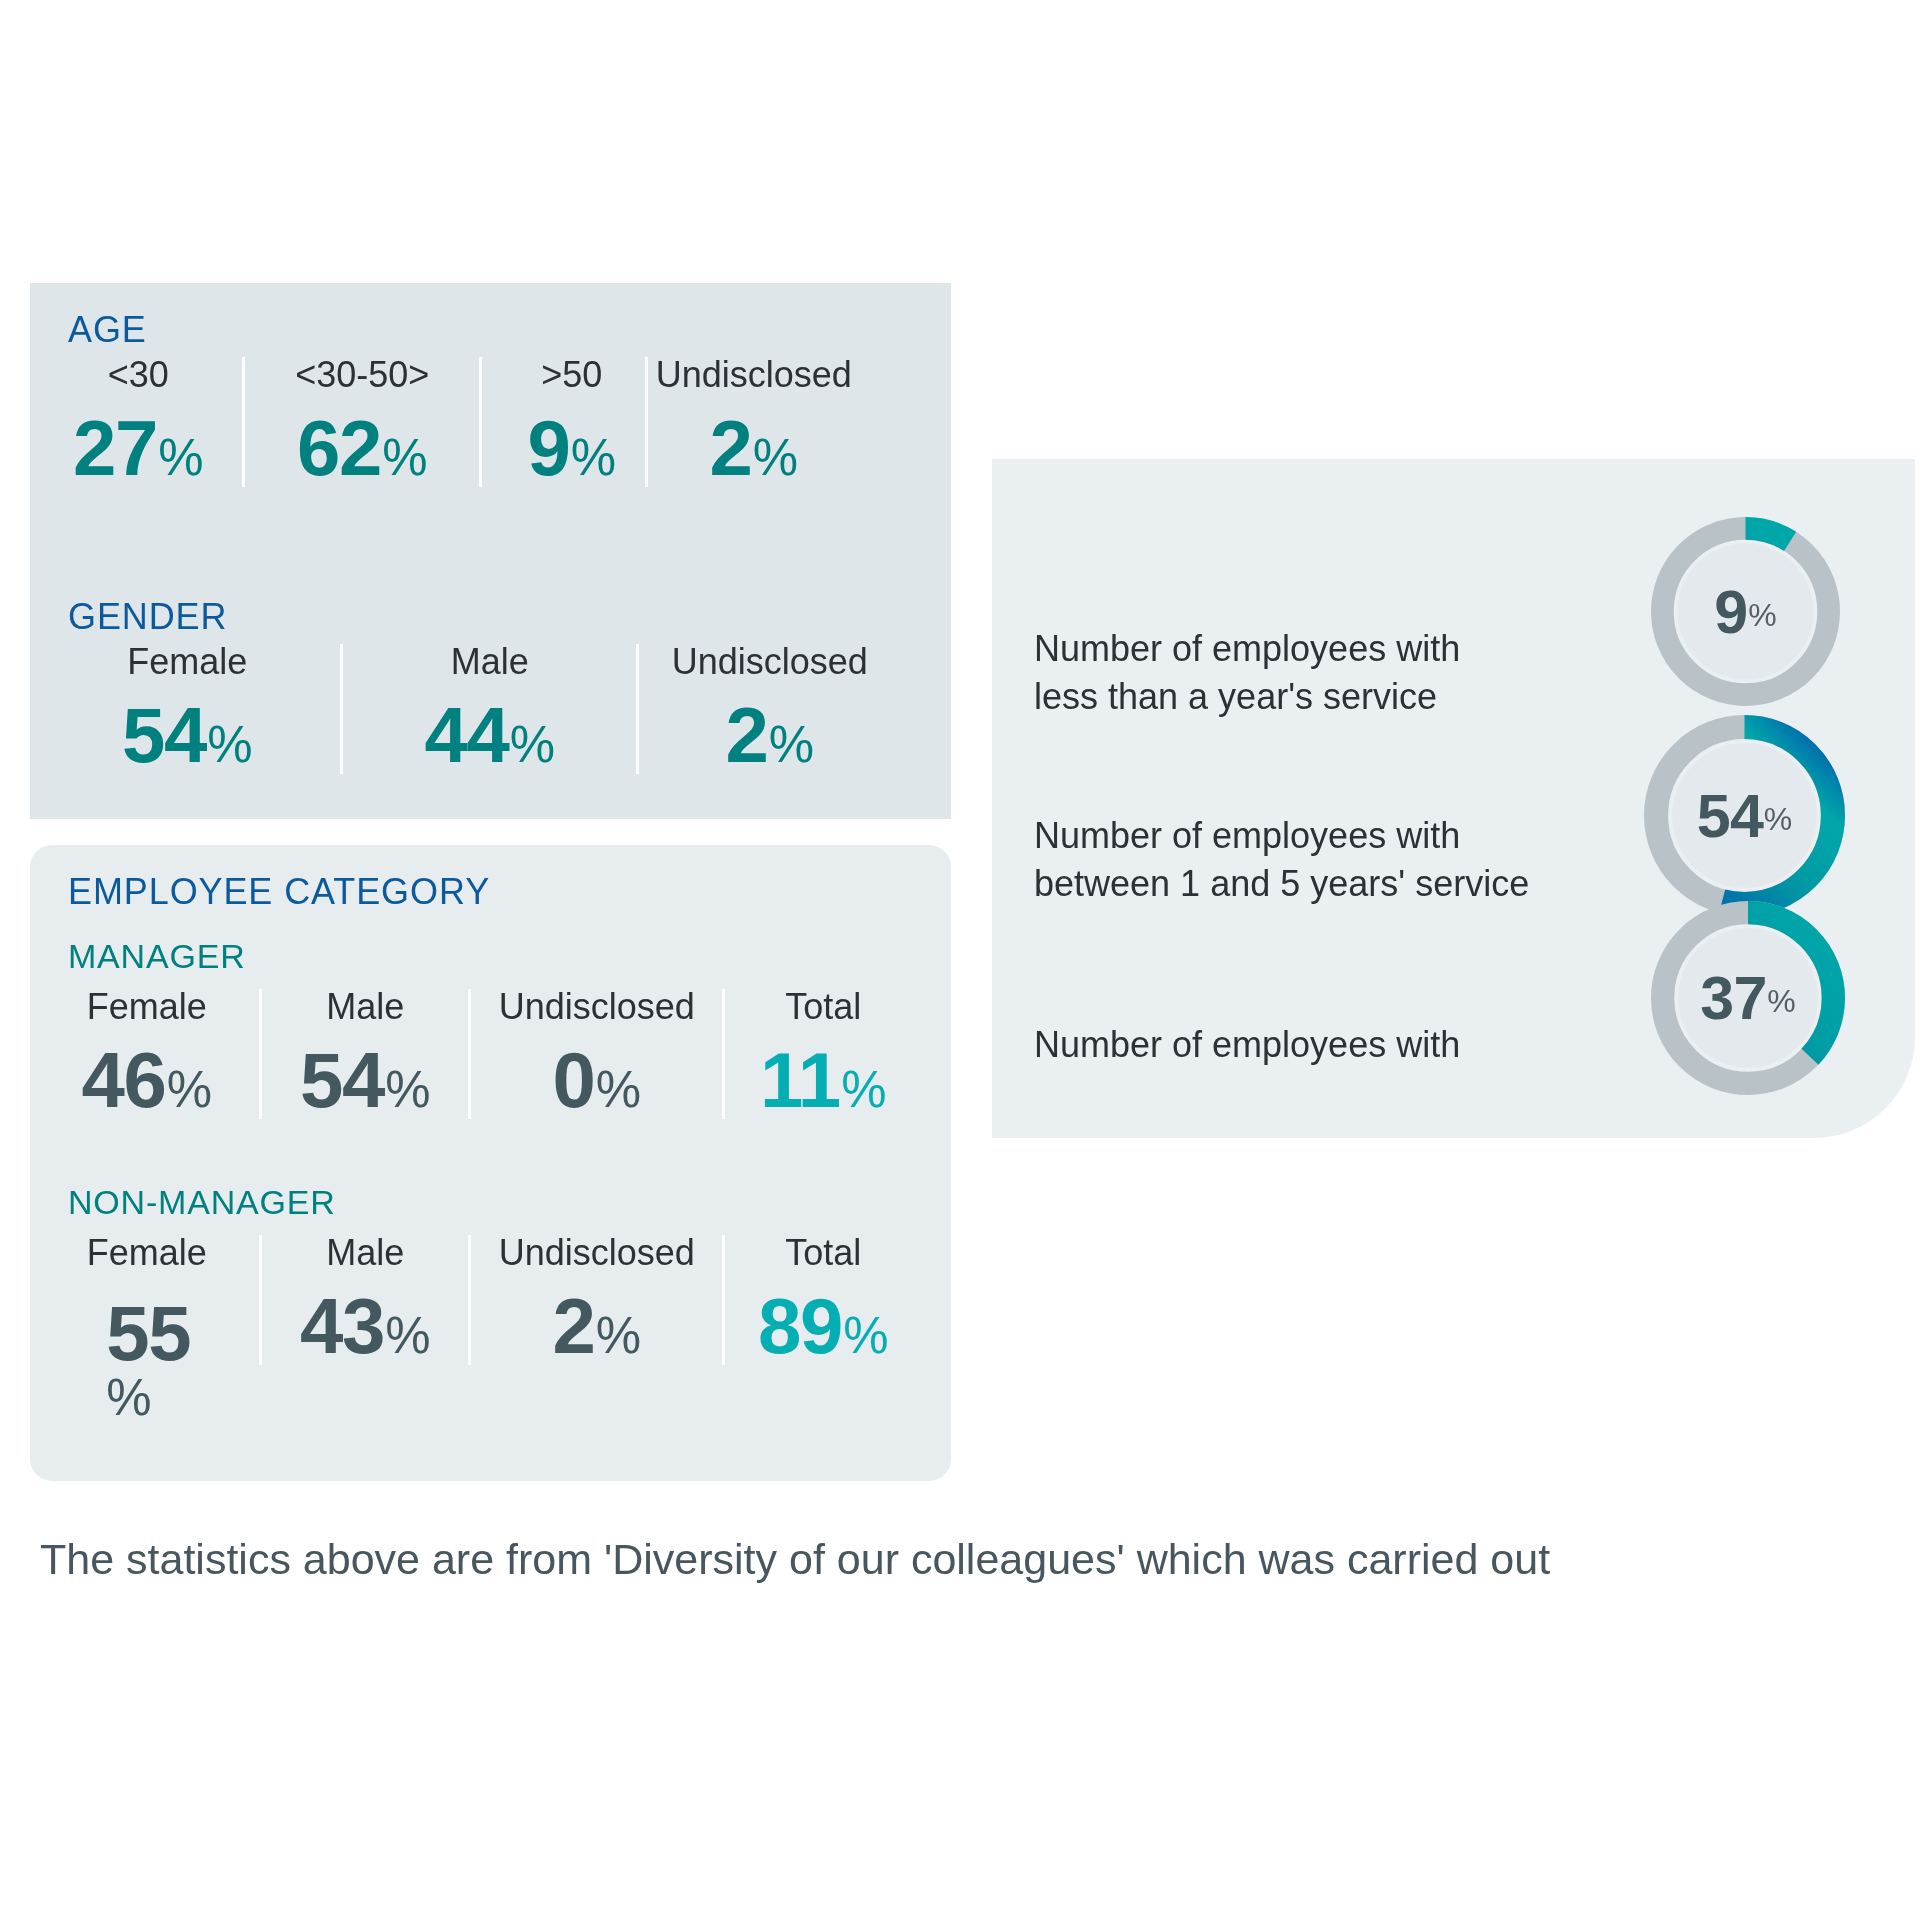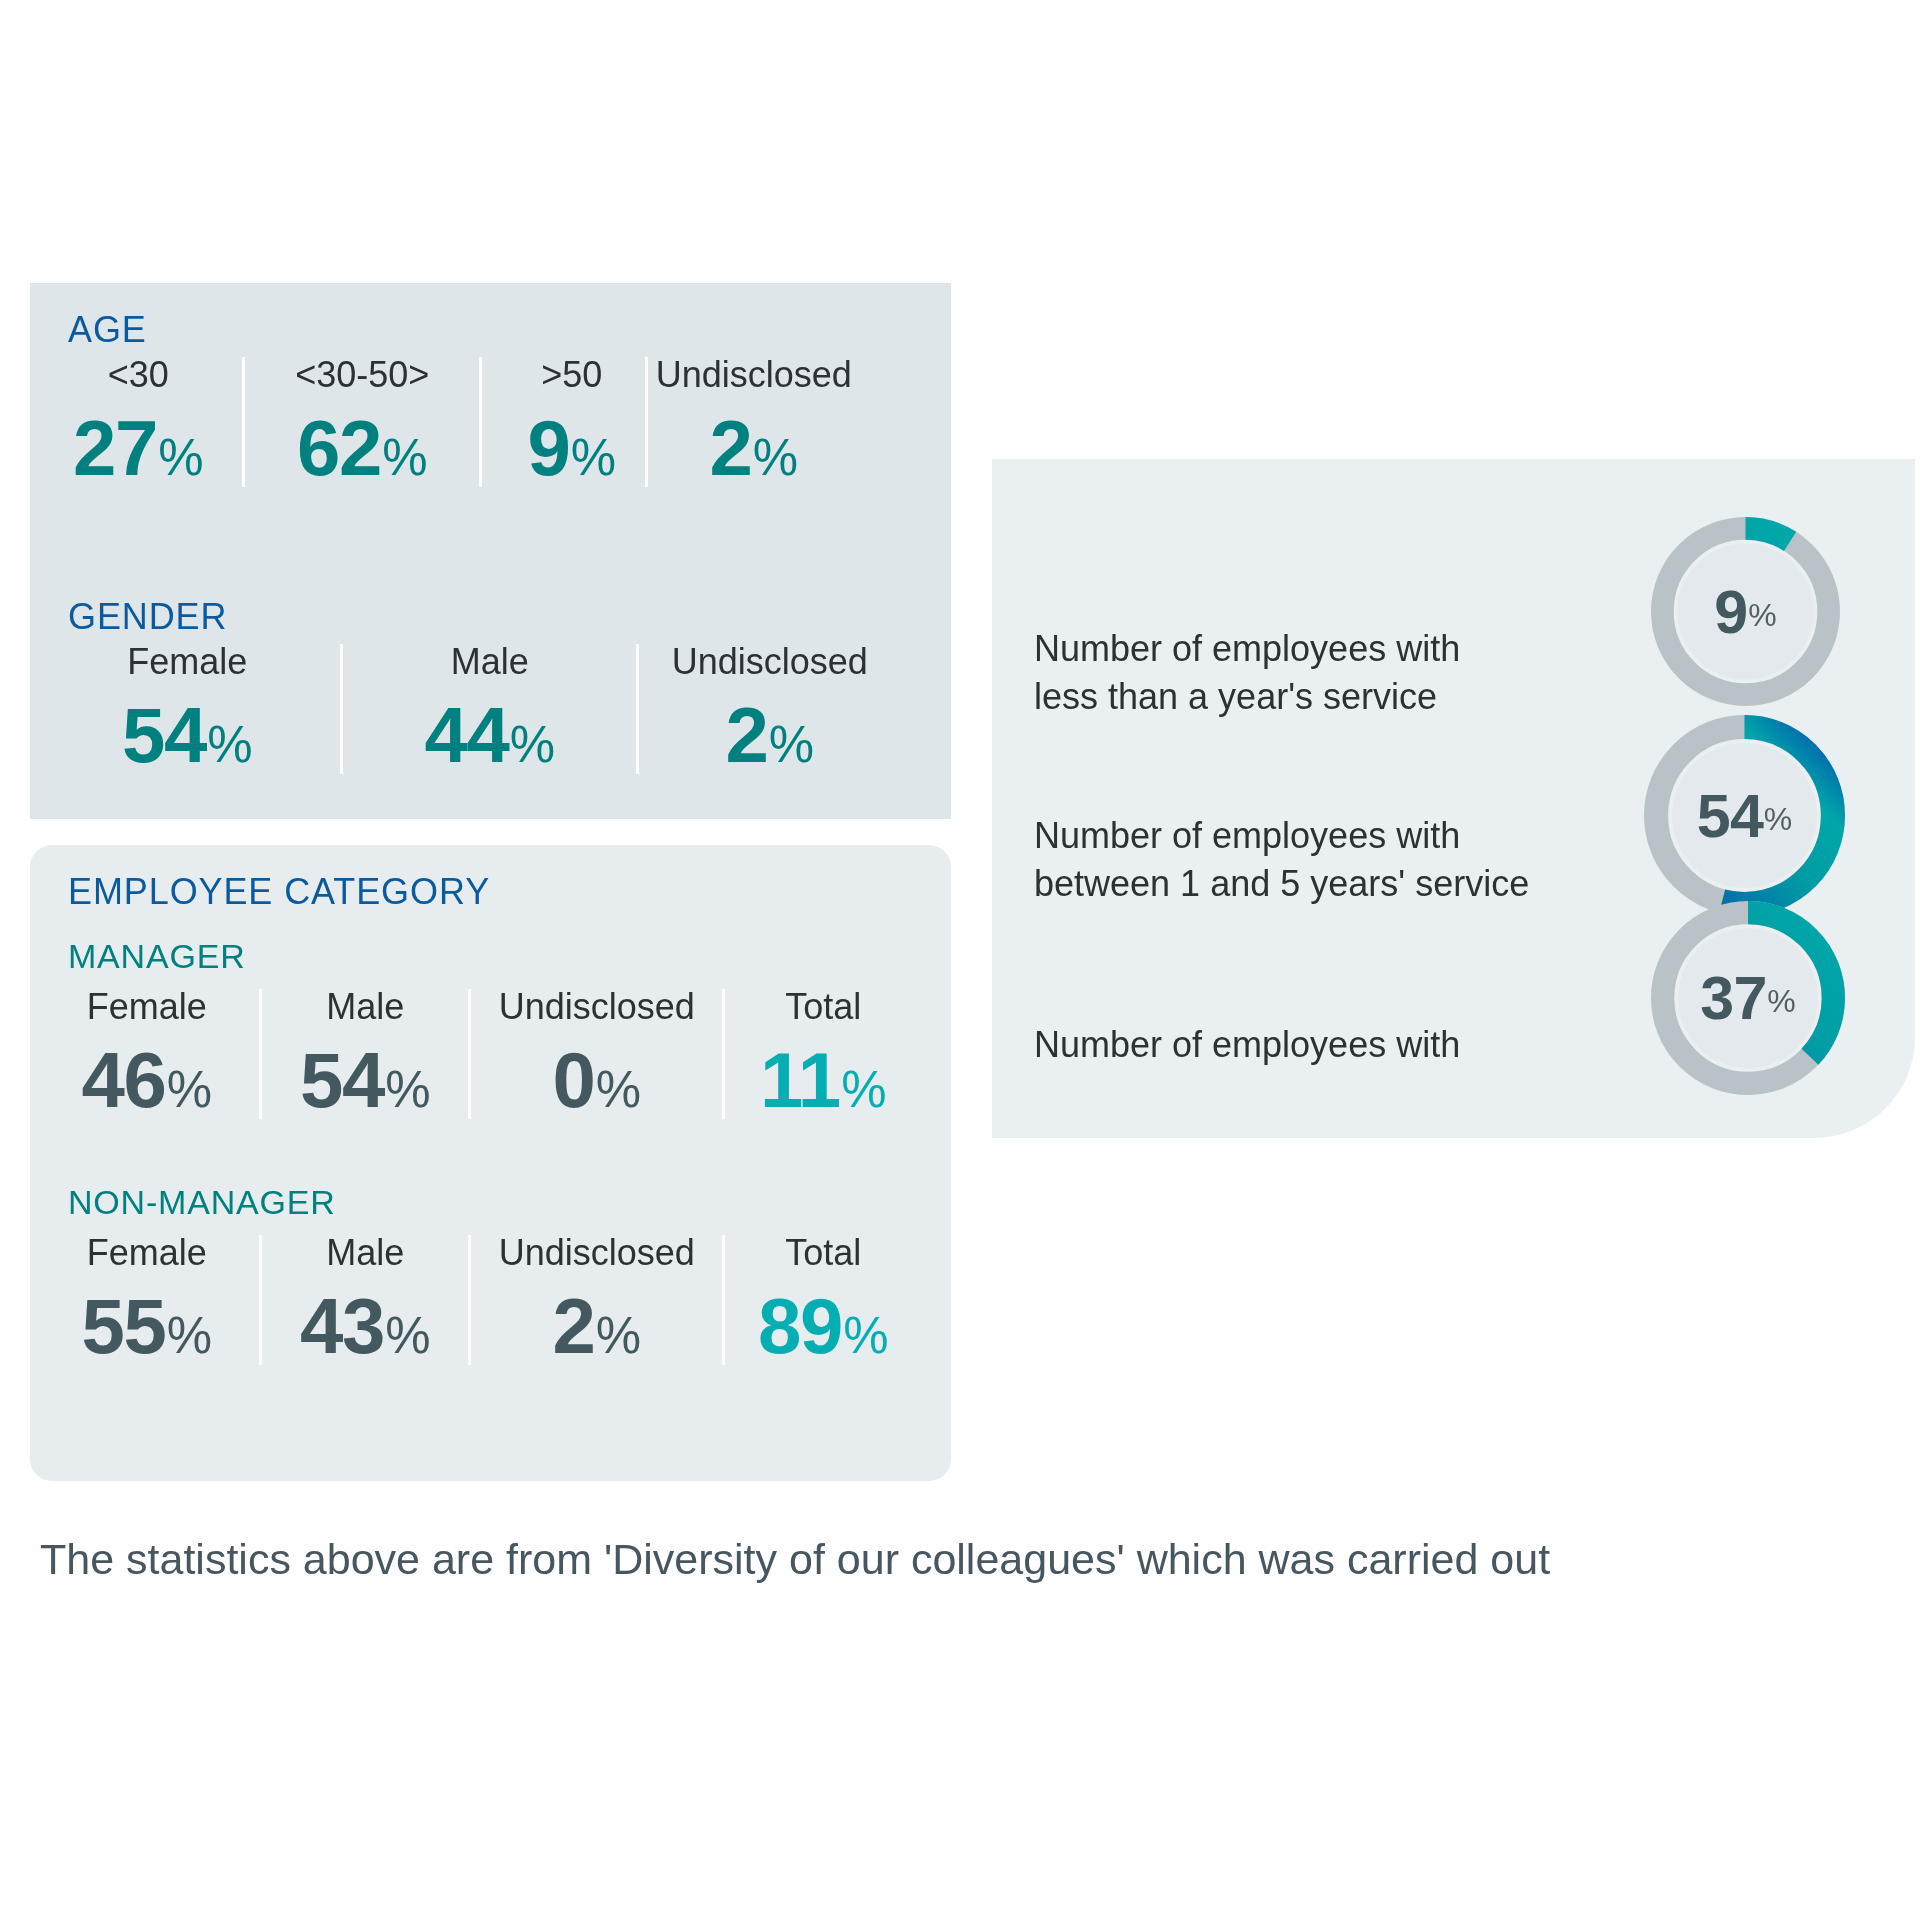--- a/index.html
+++ b/index.html
@@ -272,21 +272,21 @@
       </div>
     </div>
   </div>
 
   <div class="sub-heading" style="position:absolute; left:38px; top:338px;">NON-MANAGER</div>
 
   <div class="stat-grid" id="non-manager-grid" style="left:4.3px; top:390px; width:888px; height:130px;">
 
     <div class="stat-col" style="width:225px;">
       <div class="stat-label">Female</div>
-      <div class="stat-value slate" style="margin-top:16px;">
+      <div class="stat-value slate" style="margin-top:23px;flex-direction:column;">
         <span class="num">55</span>
         <span class="pct">%</span>
       </div>
     </div>
 
     <div class="stat-col" style="width:209px;">
       <div class="stat-label">Male</div>
       <div class="stat-value slate" style="margin-top:16px;">
         <span class="num">43</span>
         <span class="pct">%</span>

